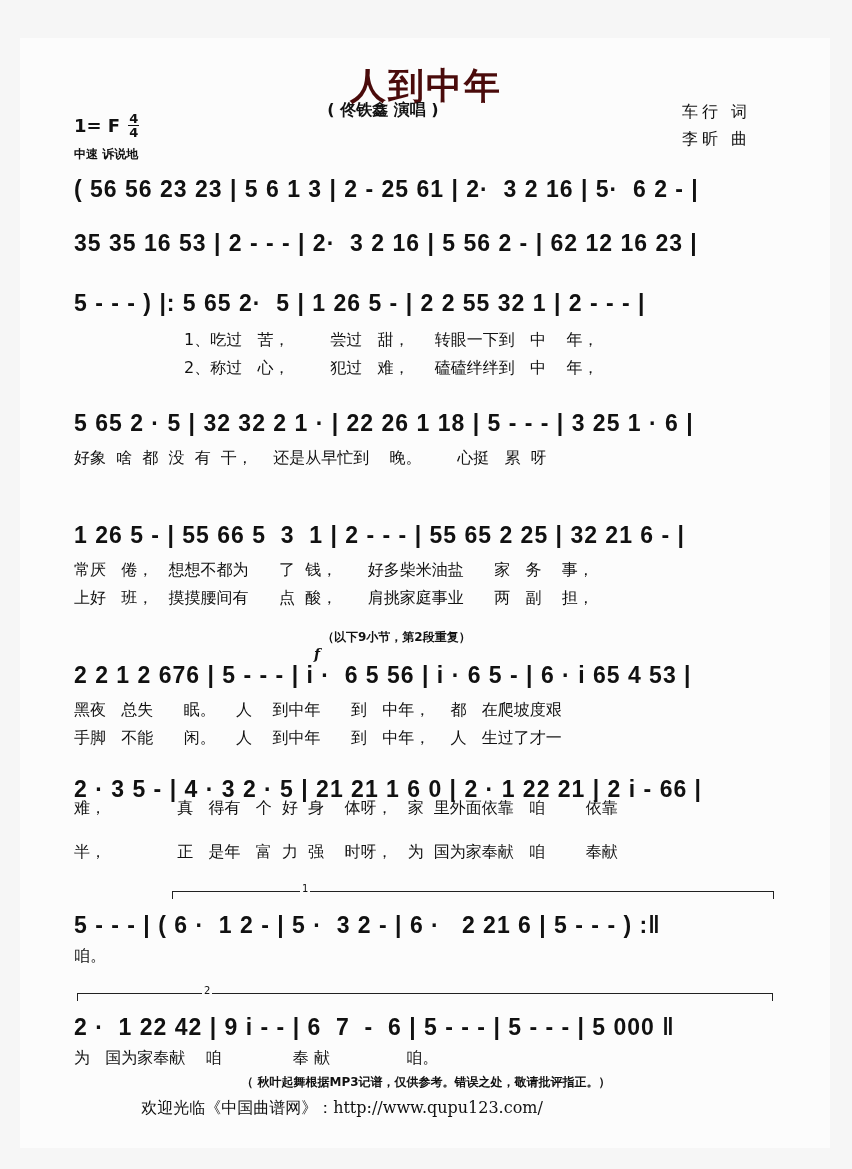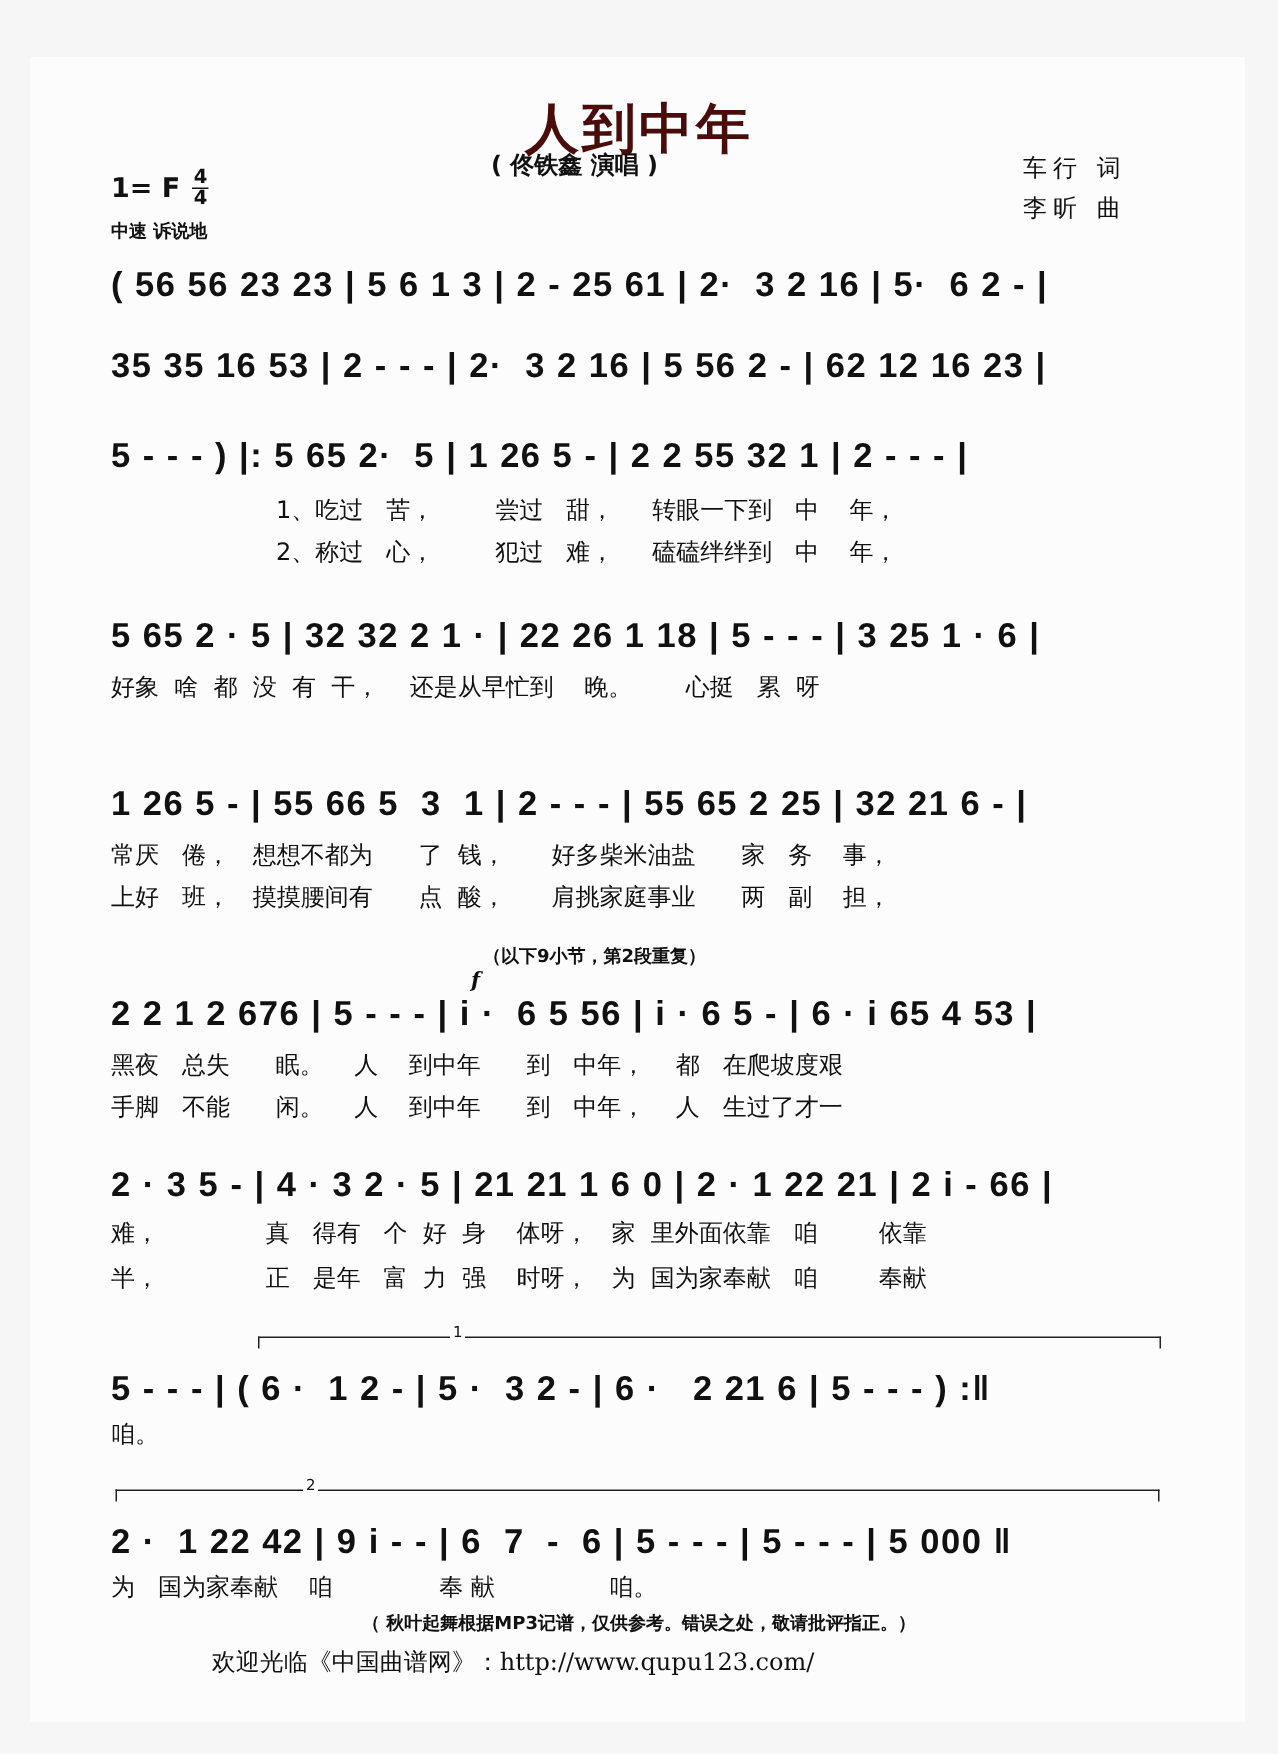--- a/index.html
+++ b/index.html
@@ -69,21 +69,21 @@
 <div class="note-text" style="left:322px;top:629px">（以下9小节，第2段重复）</div>
 <div class="row" style="top:662px">
   <div class="notes">2 2 1 2 676 | 5 - - - | i ·  6 5 56 | i · 6 5 - | 6 · i 65 4 53 |</div>
   <div class="note-text" style="left:240px;top:-16px;font-style:italic;font-family:'DejaVu Serif',serif;font-size:14px">f</div>
   <div class="lyr" style="top:38px">黑夜   总失      眠。    人    到中年      到   中年，    都   在爬坡度艰</div>
   <div class="lyr" style="top:66px">手脚   不能      闲。    人    到中年      到   中年，    人   生过了才一</div>
 </div>
 
 <div class="row" style="top:776px">
   <div class="notes">2 · 3 5 - | 4 · 3 2 · 5 | 21 21 1 6 0 | 2 · 1 22 21 | 2 i - 66 |</div>
-  <div class="lyr" style="top:36px">难，              真   得有   个  好  身    体呀，   家  里外面依靠   咱        依靠</div>
+  <div class="lyr" style="top:22px">难，              真   得有   个  好  身    体呀，   家  里外面依靠   咱        依靠</div>
   <div class="lyr" style="top:66px">半，              正   是年   富  力  强    时呀，   为  国为家奉献   咱        奉献</div>
 </div>
 
 <div class="bracket" style="left:172px;top:891px;width:602px">
   <div class="tick" style="left:0"></div>
   <div class="tick" style="right:0"></div>
   <div class="num" style="left:128px">1</div>
 </div>
 
 <div class="row" style="top:912px">

